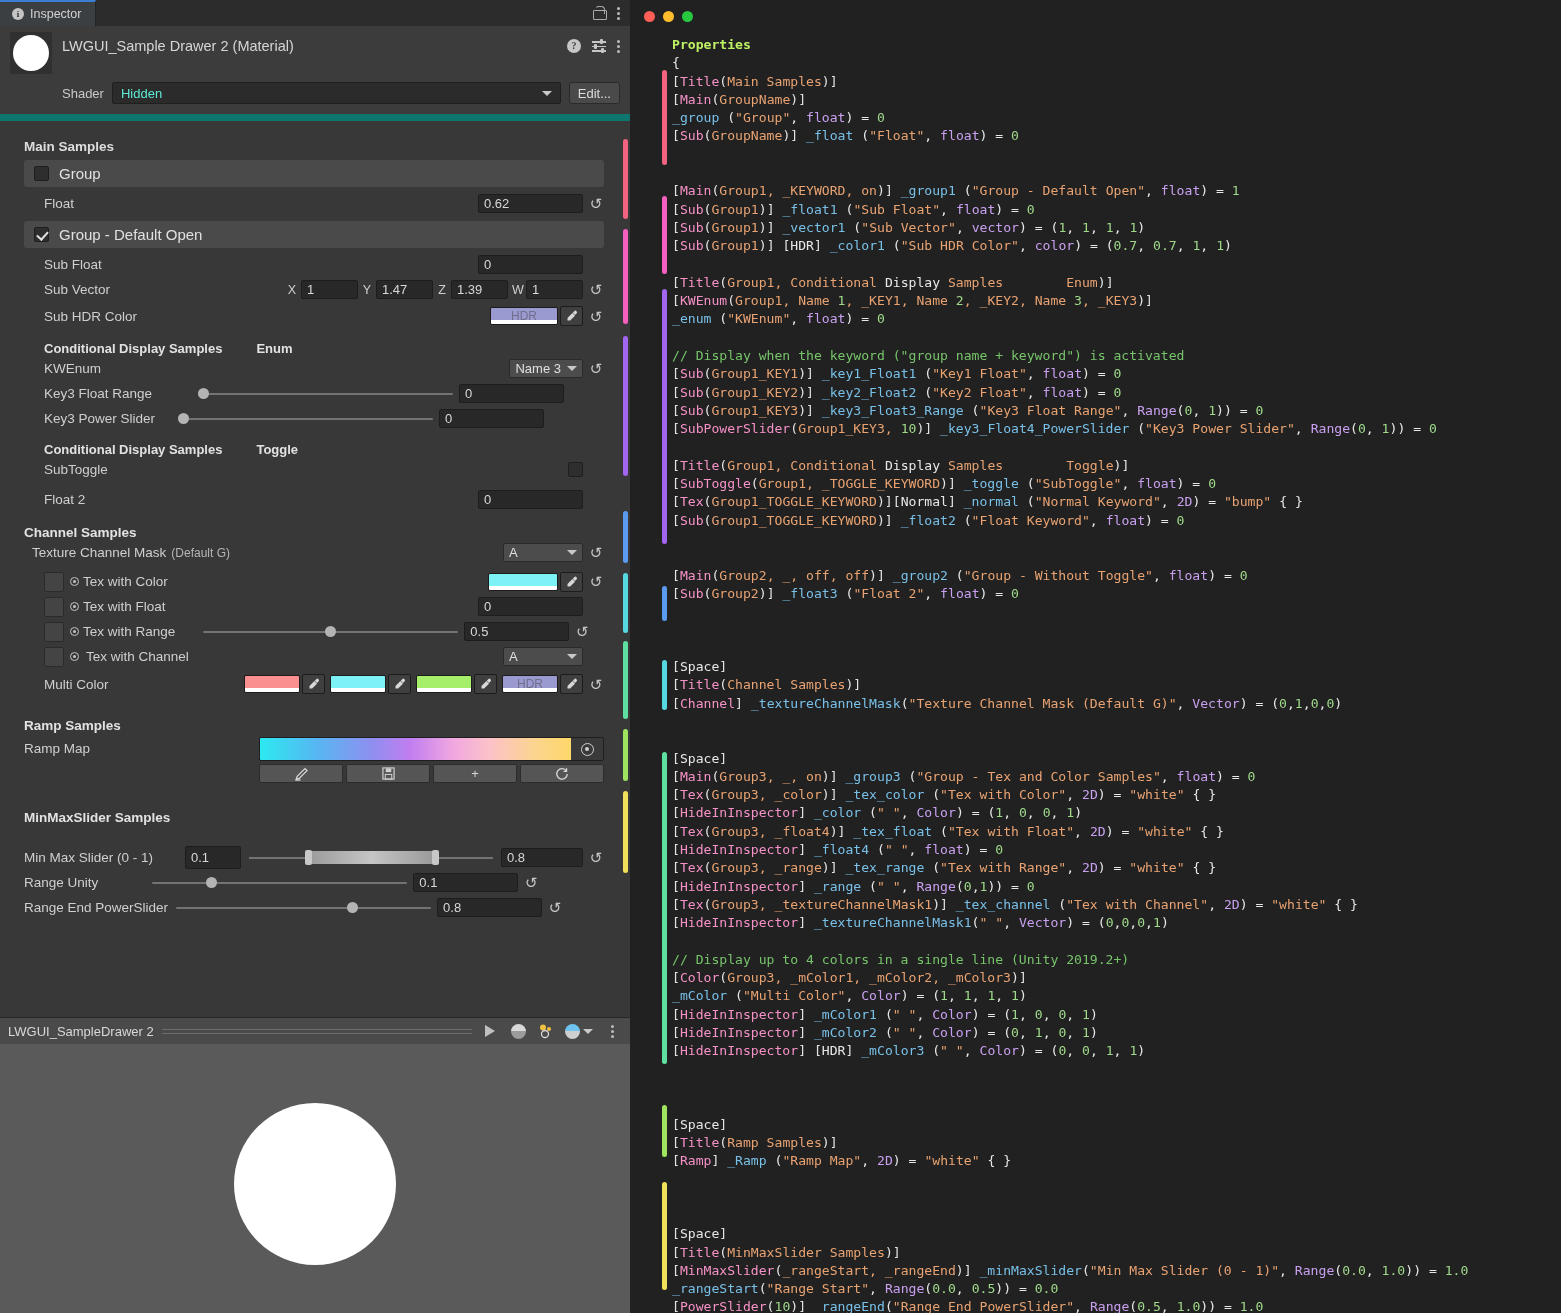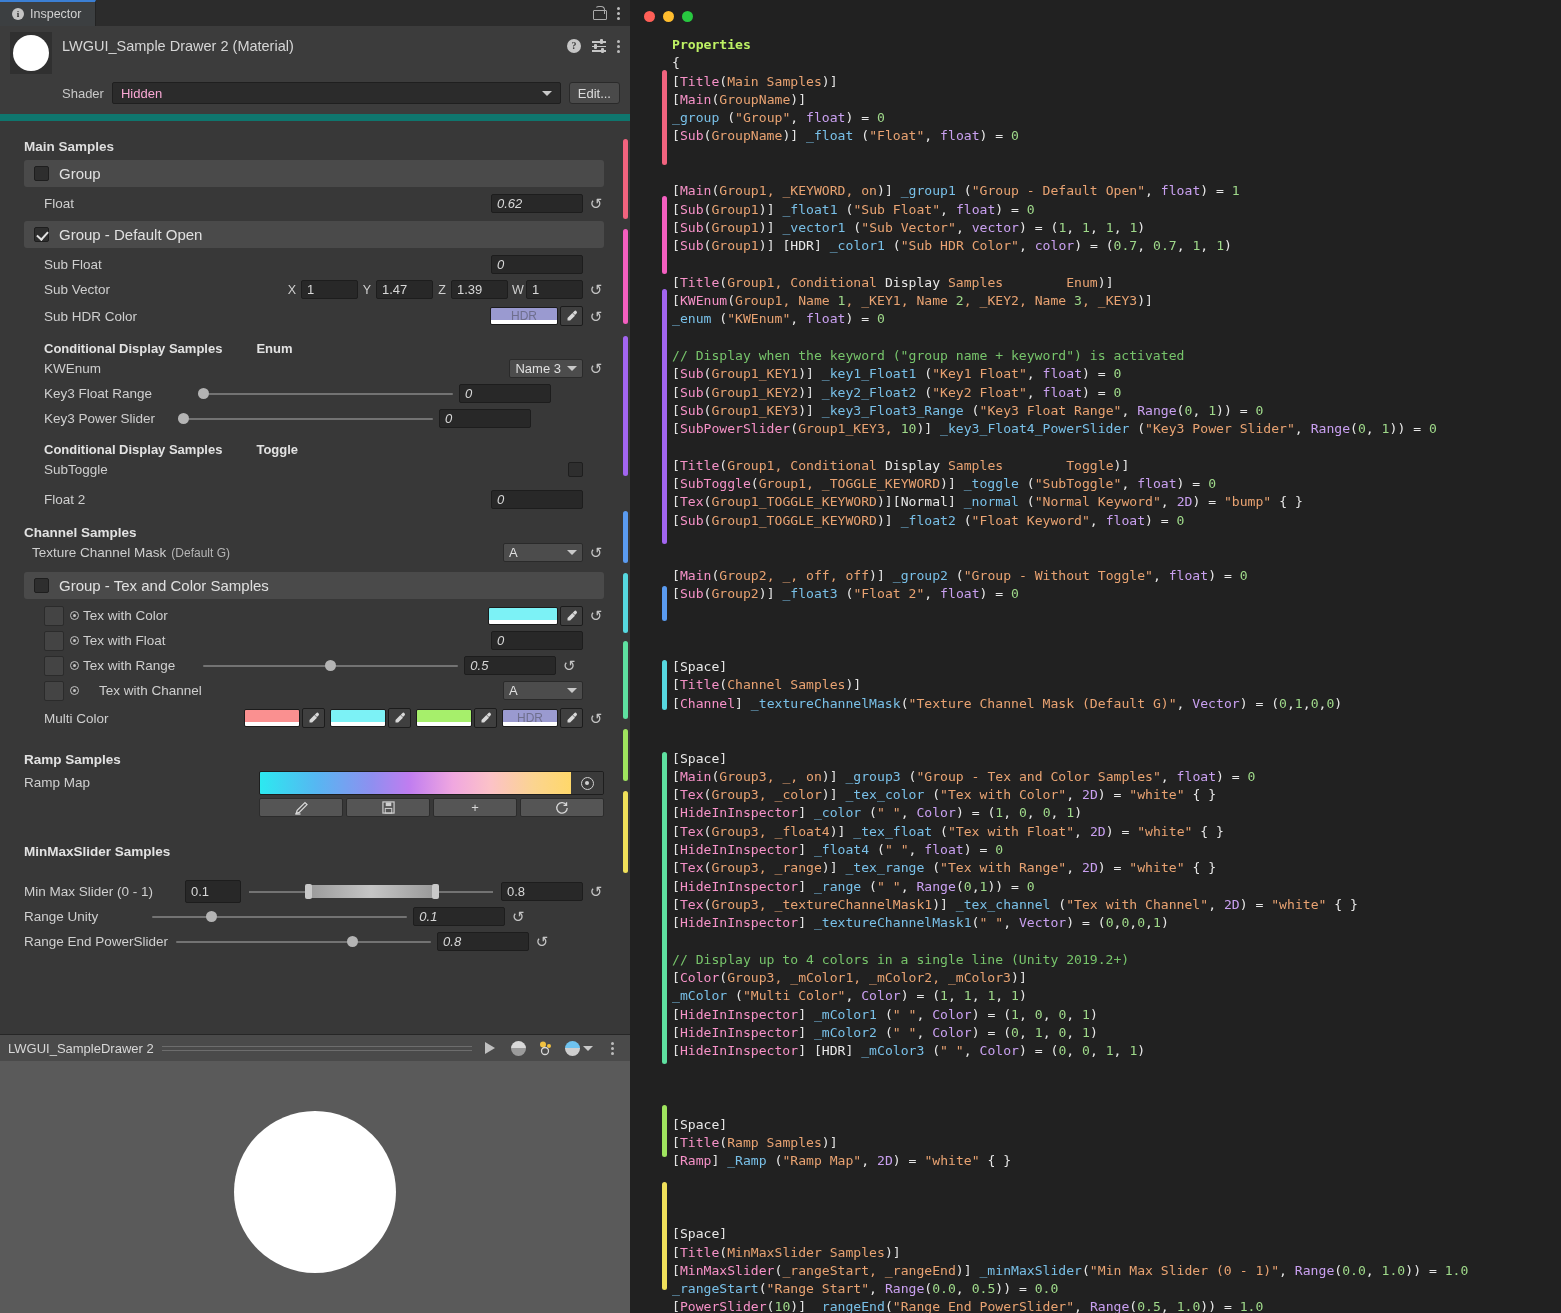--- a/index.html
+++ b/index.html
@@ -77,21 +77,21 @@
   .preset-ico { width:14px; height:14px; position:relative; }
   .preset-ico i { position:absolute; left:0; width:14px; height:1.6px; background:#c6c6c6; }
   .preset-ico i:nth-child(1){ top:2px; } .preset-ico i:nth-child(2){ top:6.5px; } .preset-ico i:nth-child(3){ top:11px; }
   .preset-ico b { position:absolute; width:3.4px; height:5px; background:#c6c6c6; border-radius:1px; }
   .preset-ico b:nth-child(4){ top:0px; left:8px; } .preset-ico b:nth-child(5){ top:4.5px; left:2px; } .preset-ico b:nth-child(6){ top:9px; left:9px; }
 
   .shader-row { display:flex; align-items:center; gap:8px; margin-top:8px; padding-left:52px; }
   .shader-lbl { color:#c8c8c8; font-size:13px; }
   .shader-dd {
     flex:1; height:22px; background:#2b2b2b; border:1px solid #1f1f1f; border-radius:2px;
-    display:flex; align-items:center; padding:0 8px; color:#f9a8d4; font-size:13px;
+    display:flex; align-items:center; padding:0 8px; color:#5eead4; font-size:13px;
     position: relative;
   }
   .shader-dd .caret { margin-left:auto; }
   .caret { width:0;height:0;border-left:5px solid transparent;border-right:5px solid transparent;border-top:5px solid #c9c9c9; }
   .edit-btn {
     height:22px; background:#4a4a4a; border:1px solid #2a2a2a; border-radius:3px;
     color:#dcdcdc; font-size:13px; padding:0 8px; display:flex; align-items:center;
   }
 
   
@@ -116,21 +116,21 @@
   }
 
   .row { display:flex; align-items:center; height:25px; padding-left:44px; padding-right:26px; gap:0; }
   .row .lbl { color:#cfcfcf; font-size:13.5px; white-space:nowrap; }
   .row .sub { color:#b5b5b5; font-size:12px; }
   .spacer { flex:1 1 auto; }
   .fld {
     height:19px; background:#282828; border:1px solid #1d1d1d; border-radius:2px;
     color:#d8d8d8; font-size:13px; display:flex; align-items:center; padding:0 5px;
   }
-  .fld.w100 { width:92px;font-style:italic; }
+  .fld.w100 { width:105px; }
   .fld.w60 { width:57px; }
   .revert {
     width:16px; margin-left:5px; color:#c4c4c4; font-size:15px; text-align:center;
     flex:0 0 16px; line-height:1;
   }
   .revert.blank { color: transparent; }
   .vecgrp { display:flex; align-items:center; gap:4px; }
   .vecgrp .ax { color:#cfcfcf; font-size:12.5px; width:10px; text-align:center; }
   .hdr2 { display:flex; gap:34px; padding-left:44px; color:#e2e2e2; font-size:13px; font-weight:bold; height:26px; align-items:flex-end; }
   .sect-title { color:#e2e2e2; font-size:13.5px; font-weight:bold; padding-left:24px; height:28px; display:flex; align-items:flex-end; }
@@ -419,24 +419,20 @@
         <span class="sub" style="margin-left:5px;">(Default G)</span>
         <span class="spacer"></span>
         <span class="ddbox" style="width:80px;">
           <span>A</span>
           <span class="spacer"></span>
           <span class="caret"></span>
         </span>
         <span class="revert">↺</span>
       </div>
 
-      <div class="grp-bar" style="margin-top:7px;">
-        <span class="chk"></span>
-        <span class="grp-lbl">Group - Tex and Color Samples</span>
-      </div>
 
       <div class="row" style="padding-left:44px; margin-top:4px;">
         <span class="texslot"></span>
         <span class="radio" style="margin-left:6px;"></span>
         <span class="lbl" style="margin-left:4px;">Tex with Color</span>
         <span class="spacer"></span>
         <span class="colorfield">
           <span class="swatch" style="background:#7cf2f6"></span>
           <span class="alpha"></span>
         </span>
@@ -465,21 +461,21 @@
           <span class="track"></span>
           <span class="knob" style="left:50%;margin-left:-5.5px;"></span>
         </span>
         <span class="fld w100">0.5</span>
         <span class="revert">↺</span>
       </div>
 
       <div class="row" style="padding-left:44px;">
         <span class="texslot"></span>
         <span class="radio" style="margin-left:6px;"></span>
-        <span class="lbl" style="margin-left:20px;">Tex with Channel</span>
+        <span class="lbl" style="margin-left:7px;">Tex with Channel</span>
         <span class="spacer"></span>
         <span class="ddbox" style="width:80px;">
           <span>A</span>
           <span class="spacer"></span>
           <span class="caret"></span>
         </span>
         <span class="revert blank">↺</span>
       </div>
 
       <div class="row" style="height:30px;">

